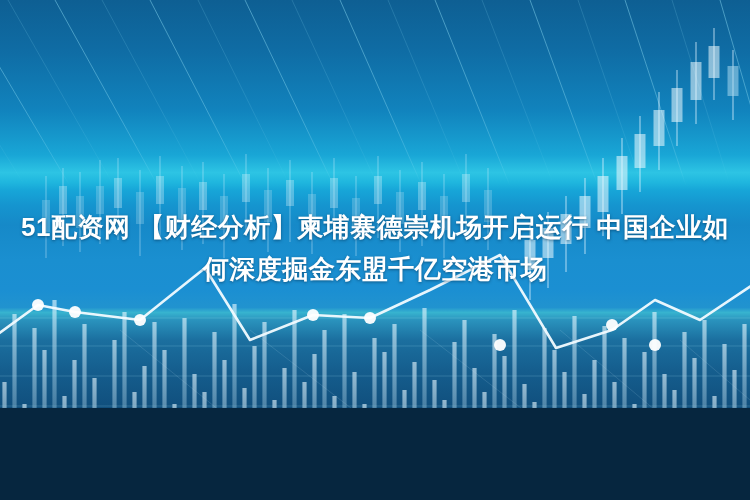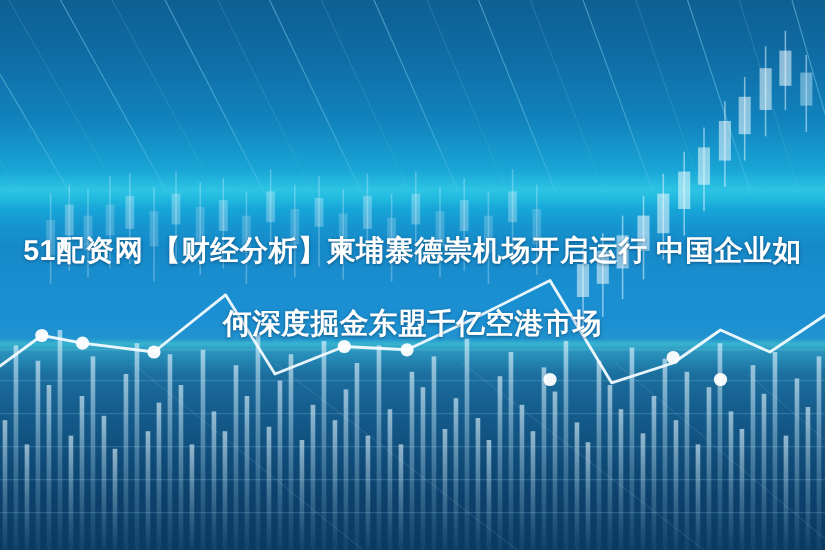--- a/index.html
+++ b/index.html
@@ -3,21 +3,21 @@
 <meta charset="utf-8">
 <style>
   html, body {
     margin: 0;
     padding: 0;
     background: #06263f;
   }
   #stage {
     position: relative;
     width: 750px;
-    height: 500px;
+    height: 408px;
     overflow: hidden;
     font-family: "Liberation Sans", "DejaVu Sans", sans-serif;
     background: #0a4b7a;
   }
   .layer {
     position: absolute;
     inset: 0;
     width: 750px;
     height: 500px;
   }
@@ -56,21 +56,21 @@
     color: #ffffff;
     font-size: 26px;
     font-weight: bold;
     line-height: 42px;
     letter-spacing: .5px;
     text-shadow: 0 1px 3px rgba(4,40,70,.55);
     padding: 0 18px;
     box-sizing: border-box;
     white-space: nowrap;
   }
-  #headline .l2 { display: block; white-space: nowrap; margin-top: 25px; }
+  #headline .l2 { display: block; white-space: nowrap; }
   #headline .l1 { display: block; white-space: nowrap; }
 </style>
 </head>
 <body>
 
 <div id="stage">
 
   <div class="layer" id="bg-gradient"></div>
 
   <svg class="layer" id="grid-layer" viewBox="0 0 750 500" preserveAspectRatio="none">

